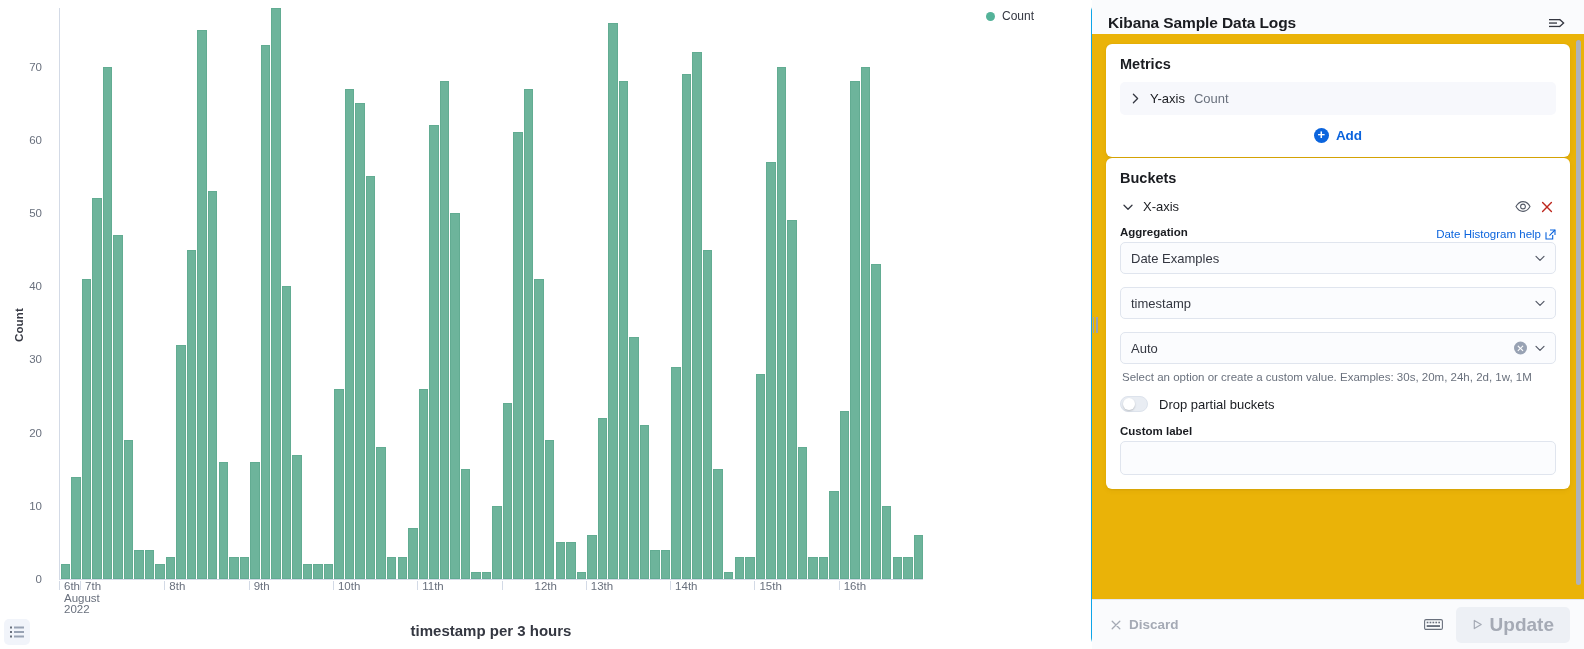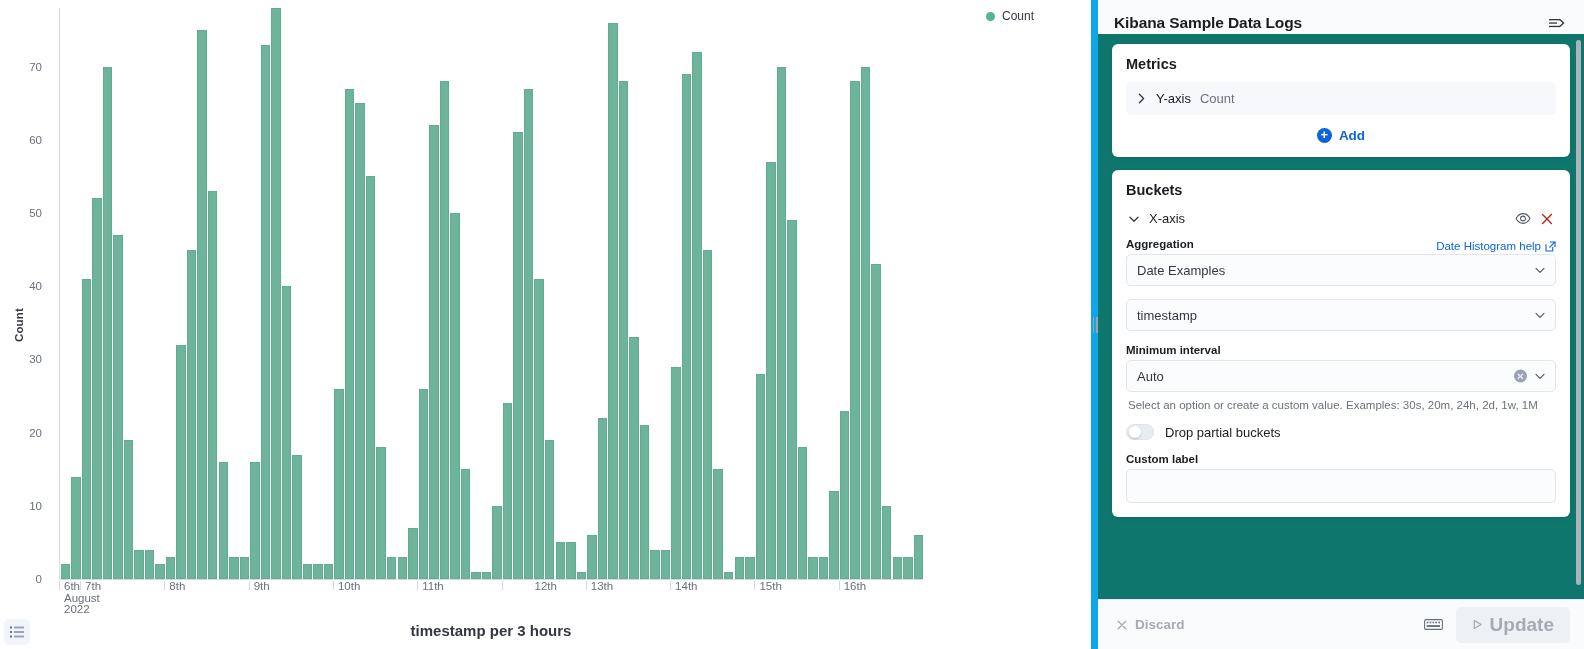--- a/index.html
+++ b/index.html
@@ -137,24 +137,25 @@
   }
   #resize-handle .grip i {
     width: 1.5px; height: 16px; background: #98A2B3; display: block;
   }
 
   
   #side-panel {
     position: relative;
     flex: 0 0 493px;
     width: 493px; height: 649px;
-    background: #0f766e;
-    border-left: 7px solid #0ea5e9;
+    background: #eab308;
+    border-left: 1px solid #0ea5e9;
     display: flex;
     flex-direction: column;
+    border-radius: 12px;
   }
   #panel-header {
     padding: 12px 16px 0 16px;
     background: #FAFBFD;
     flex: 0 0 auto;
   }
   #panel-title-row {
     display: flex; align-items: center; justify-content: space-between;
   }
   #panel-title {
@@ -193,21 +194,21 @@
     position: relative;
     flex: 1 1 auto;
     overflow: hidden;
     padding: 10px 14px 0 14px;
   }
   .card {
     background: #FFFFFF;
     border-radius: 6px;
     box-shadow: 0 0.7px 2px rgba(0,0,0,.06), 0 2px 6px rgba(0,0,0,.045);
     padding: 12px 14px 14px 14px;
-    margin-bottom: 13px;
+    margin-bottom: 1px;
   }
   .card-title {
     font-size: 14.5px; font-weight: bold; color: #1A1C21;
     margin-bottom: 10px;
   }
   .agg-row {
     background: #F7F8FC;
     border-radius: 5px;
     padding: 9px 10px;
     display: flex; align-items: center; gap: 9px;
@@ -737,21 +738,20 @@
 
         <div class="select">
           <span>timestamp</span>
           <span class="chev-r">
             <svg width="12" height="12" viewBox="0 0 12 12" aria-hidden="true">
               <path d="M2 4.4 L6 8.4 L10 4.4" fill="none" stroke="#535966" stroke-width="1.2" stroke-linecap="round" stroke-linejoin="round"></path>
             </svg>
           </span>
         </div>
 
-        <div class="field-label">Minimum interval</div>
         <div class="select">
           <span>Auto</span>
           <span class="clear">✕</span>
           <span class="chev-r">
             <svg width="12" height="12" viewBox="0 0 12 12" aria-hidden="true">
               <path d="M2 4.4 L6 8.4 L10 4.4" fill="none" stroke="#535966" stroke-width="1.2" stroke-linecap="round" stroke-linejoin="round"></path>
             </svg>
           </span>
         </div>
         <div class="hint">Select an option or create a custom value. Examples: 30s, 20m, 24h, 2d, 1w, 1M</div>

